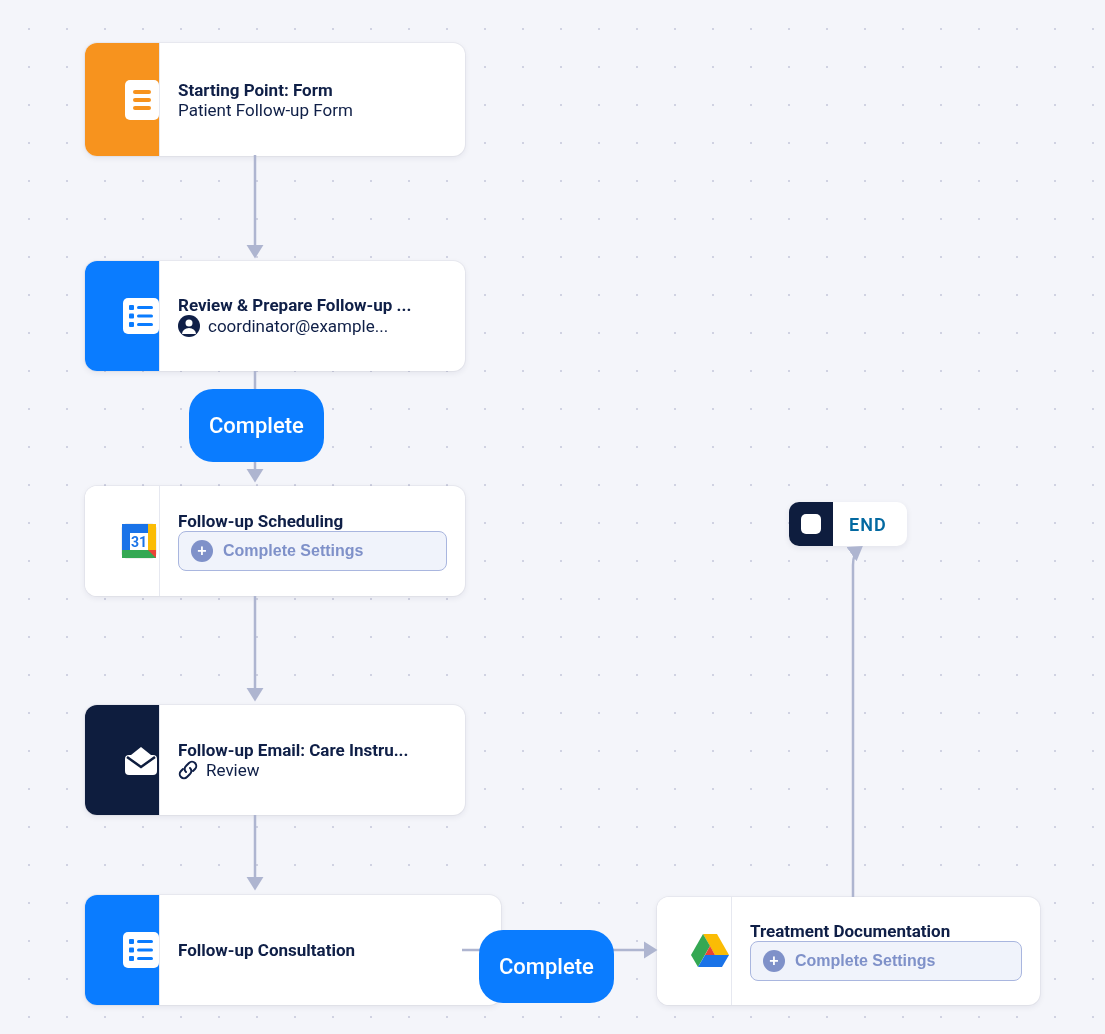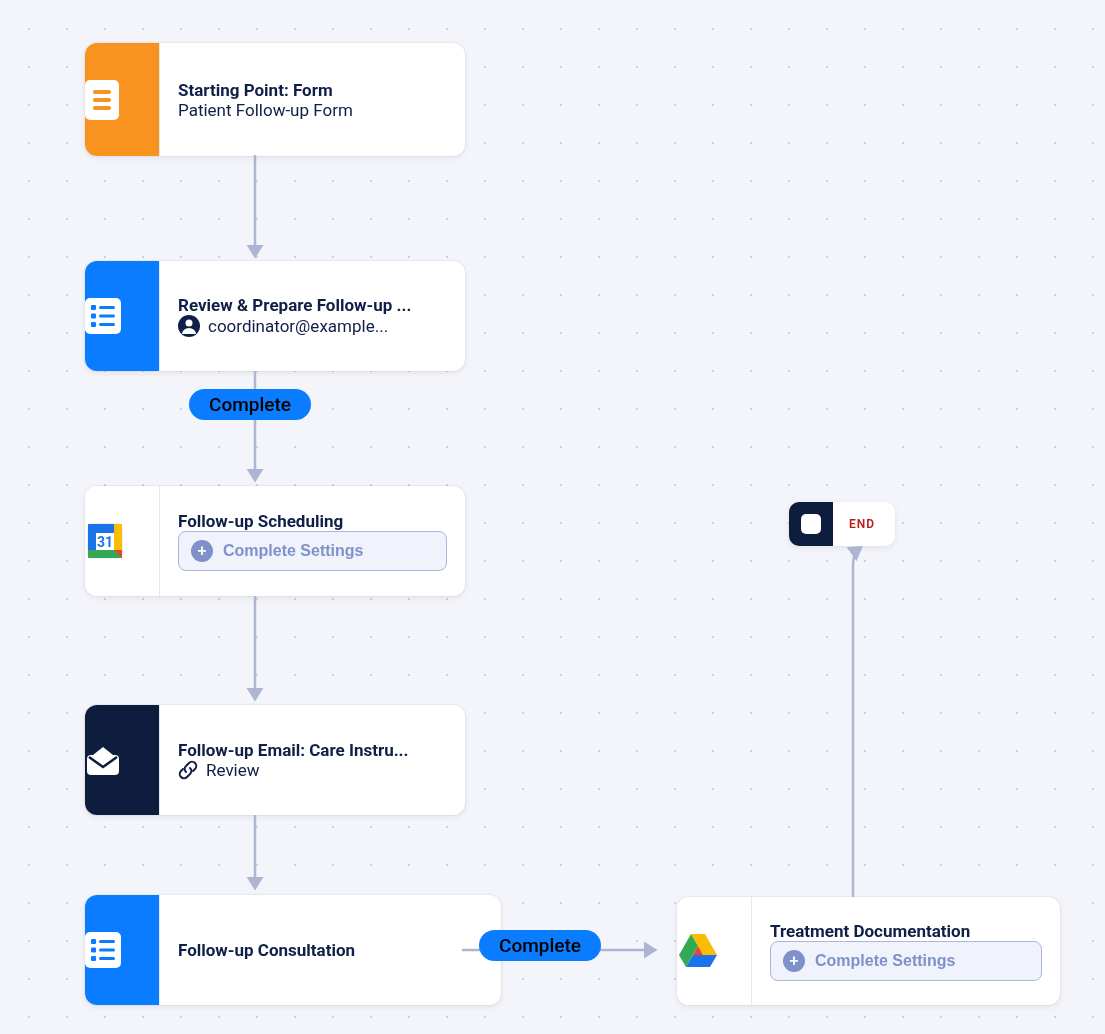--- a/index.html
+++ b/index.html
@@ -29,21 +29,21 @@
     background: #fff;
     border-radius: 12px;
     box-shadow: 0 2px 6px rgba(20,30,60,0.08), 0 0 0 1px rgba(20,30,60,0.04);
   }
   .node .iconcol {
     width: 74px;
     flex: 0 0 74px;
     border-radius: 12px 0 0 12px;
     display: flex;
     align-items: center;
-    justify-content: flex-start;
+    justify-content: flex-end;
   }
   .node .content {
     flex: 1;
     padding: 14px 18px;
     border-left: 1px solid #e6e8f0;
     display: flex;
     flex-direction: column;
     justify-content: center;
     gap: 0;
     min-width: 0;
@@ -92,24 +92,24 @@
     display: inline-flex;
     align-items: center;
     justify-content: center;
     font-size: 16px;
     font-weight: 700;
   }
 
   .pill {
     position: absolute;
     background: #0a7cff;
-    color: #000000;
-    font-size: 19px;
+    color: #ffffff;
+    font-size: 22px;
     font-weight: 500;
-    padding: 4px 20px;
+    padding: 24px 20px;
     border-radius: 24px;
     z-index: 3;
   }
 
   .end-node {
     position: absolute;
     display: flex;
     align-items: center;
     background: #fff;
     border-radius: 10px;
@@ -123,23 +123,23 @@
     align-items: center;
     justify-content: center;
   }
   .end-node .endicon .sq {
     width: 20px; height: 20px;
     background: #fff;
     border-radius: 5px;
   }
   .end-node .endlabel {
     padding: 0 20px 0 16px;
-    font-size: 12px;
+    font-size: 18px;
     font-weight: 600;
-    color: #b91c1c;
+    color: #0369a1;
     letter-spacing: 1px;
   }
 
   svg.connector {
     position: absolute;
     z-index: 2;
   }
 </style>
 </head>
 <body>
@@ -272,21 +272,21 @@
         <rect x="14" y="25" width="16" height="3" rx="1.5" fill="#0a7cff"></rect>
       </svg>
     </div>
     <div class="content">
       <div class="title">Follow-up Consultation</div>
     </div>
   </div>
 
   <div class="pill" style="left:479px; top:930px;">Complete</div>
 
-  <div class="node" style="left:657px; top:897px; width:383px; height:108px;margin-left:20px;">
+  <div class="node" style="left:657px; top:897px; width:383px; height:108px;">
     <div class="iconcol white">
       <svg width="42" height="38" viewBox="0 0 42 38">
         <polygon points="14,2 28,2 40,23 26,23" fill="#fbbc04"></polygon>
         <polygon points="14,2 2,23 9,35 21,14" fill="#34a853"></polygon>
         <polygon points="40,23 33,35 9,35 16,23" fill="#1a73e8"></polygon>
         <polygon points="26,23 16,23 21,14" fill="#ea4335"></polygon>
       </svg>
     </div>
     <div class="content">
       <div class="title">Treatment Documentation</div>

